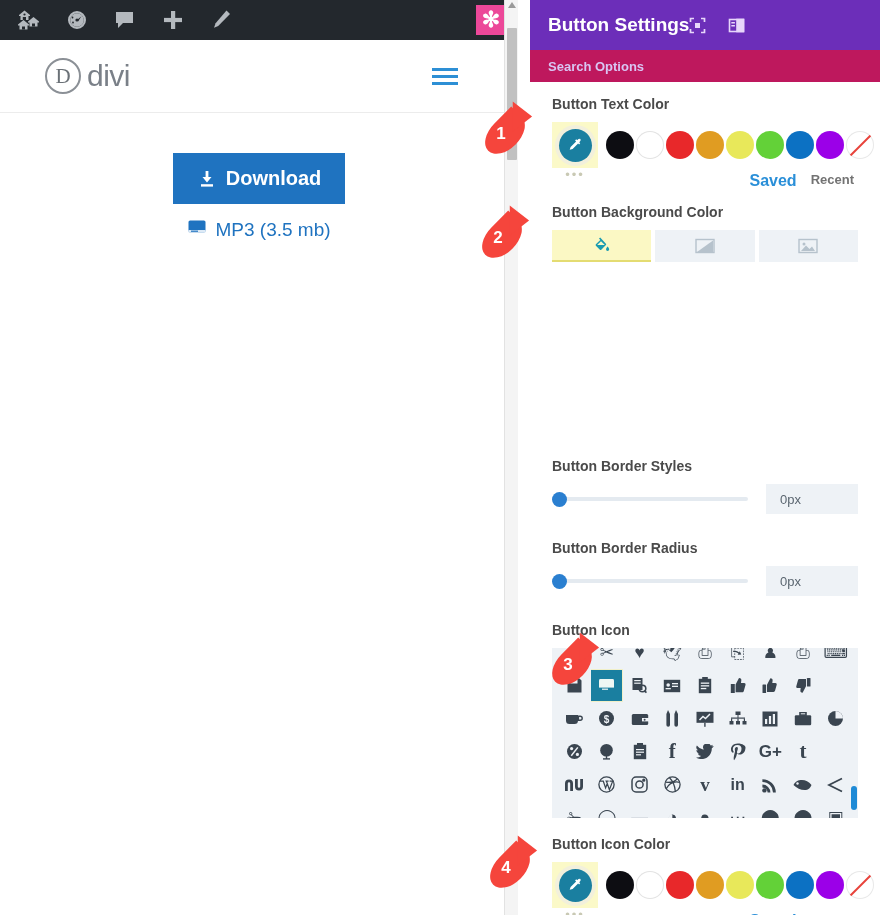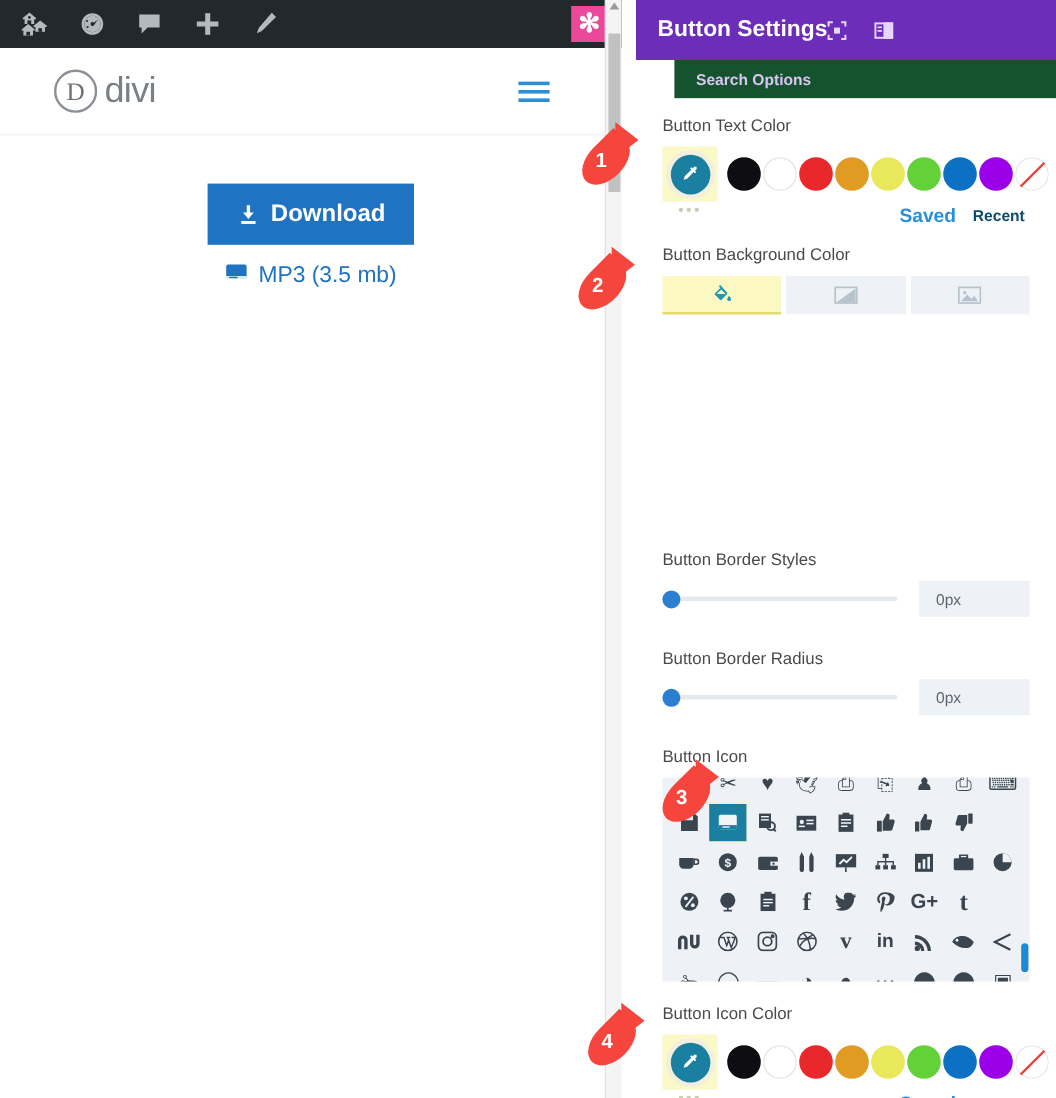--- a/index.html
+++ b/index.html
@@ -69,35 +69,35 @@
   .panel-head {
     height: 50px; background: #6c2eb9;
     display: flex; align-items: center; padding: 0 18px;
     justify-content: flex-start;
   }
   .panel-title { color: #fff; font-size: 19px; font-weight: 700; }
   .panel-head-icons { display: flex; align-items: center; gap: 22px; padding-right: 6px; }
   .ph-ico { color: #e7d6fa; display: flex; }
 
   .panel-search {
-    height: 32px; background: #14532d;
-    display: flex; align-items: center; justify-content: space-between; margin-left: 32px;
+    height: 32px; background: #be185d;
+    display: flex; align-items: center; justify-content: space-between;
   }
   .ps-text { color: #d9c5f3; font-size: 13px; font-weight: 700; padding-left: 18px; }
   .ps-badge {
     background: #b052f0; color: #fff; font-size: 13px; font-weight: 700;
     height: 32px; display: flex; align-items: center; gap: 10px; padding: 0 12px 0 14px;
     cursor: pointer;
   }
   .ps-badge .x { font-size: 14px; }
 
   .panel-body { position: relative; height: 833px; background: #fff; overflow: hidden; }
 
   .field { padding: 0 22px; }
-  .field-label { font-size: 14px; font-weight: 400; color: #4a4a4a; }
+  .field-label { font-size: 14px; font-weight: 700; color: #4a4a4a; }
 
   
   .color-row { display: flex; align-items: center; margin-top: 10px; }
   .cr-active {
     position: relative; width: 46px; height: 46px; background: #fbf9c8;
     display: flex; align-items: center; justify-content: center; flex: none;
   }
   .cr-active .halo {
     width: 41px; height: 41px; border-radius: 50%;
     background: #f2f0dc;
@@ -118,21 +118,21 @@
     background: #ffffff; box-shadow: inset 0 0 0 1px #e8e8e8;
     position: relative; overflow: hidden;
   }
   .sw.none::after {
     content: ""; position: absolute; left: 50%; top: -2px;
     width: 2px; height: 34px; background: #e8433b;
     transform: translateX(-50%) rotate(45deg);
   }
   .sw-links { display: flex; gap: 14px; justify-content: flex-end; margin-top: 4px; padding-right: 4px; }
   .lnk-saved { color: #2a8fd8; font-size: 16px; font-weight: 700; cursor: pointer; }
-  .lnk-recent { color: #0c4a6e; font-size: 13px; font-weight: 700; cursor: pointer; }
+  .lnk-recent { color: #737373; font-size: 13px; font-weight: 700; cursor: pointer; }
 
   
   .bg-tabs { display: flex; gap: 4px; margin-top: 10px; }
   .bg-tab {
     flex: 1; height: 32px; background: #eef2f6;
     display: flex; align-items: center; justify-content: center; cursor: pointer;
   }
   .bg-tab.active { background: #fbf8c4; border-bottom: 2px solid #e4dc72; }
   .bg-tab svg { display: block; }
 

